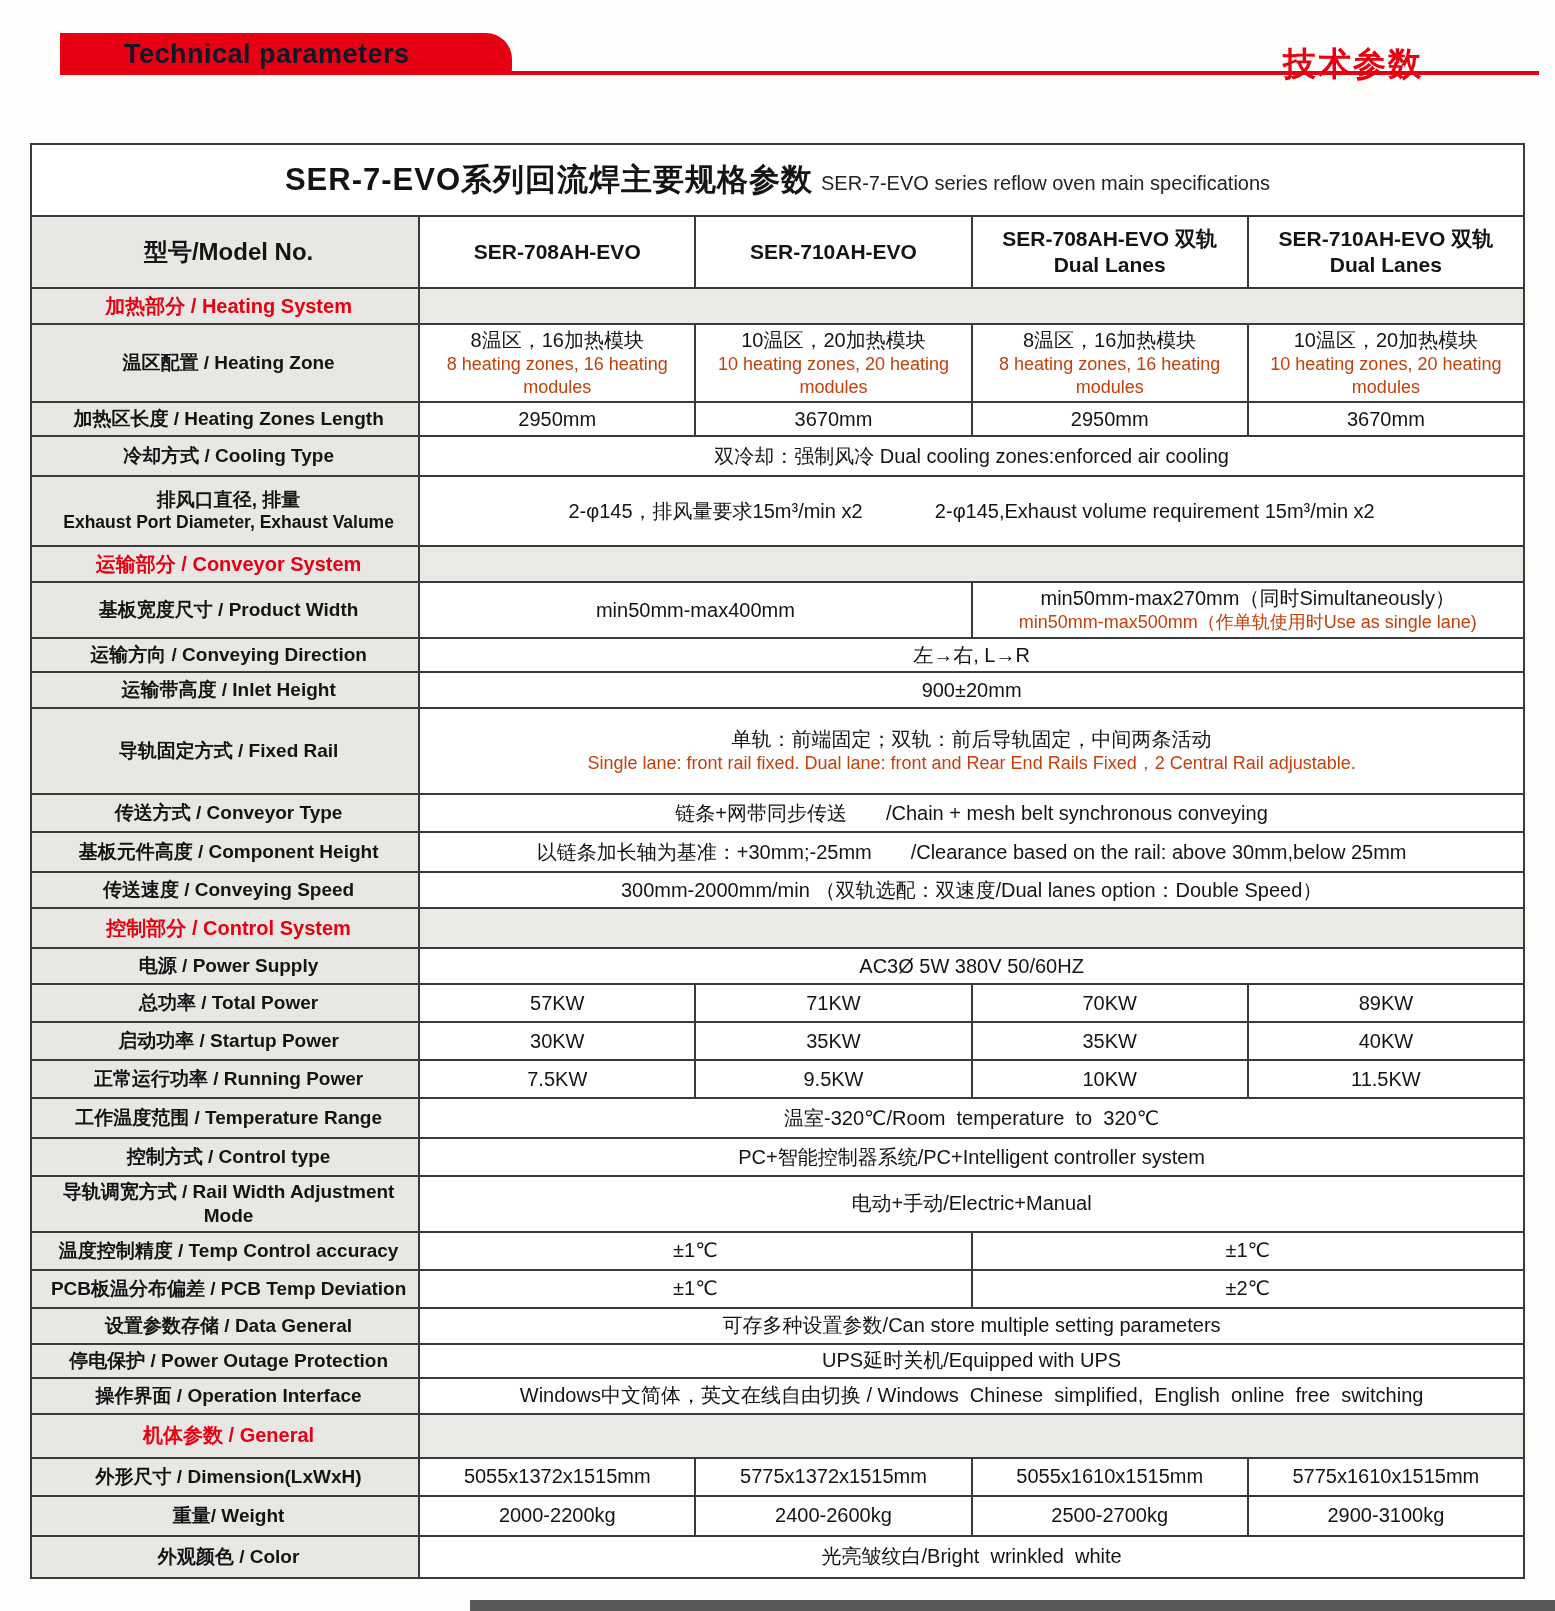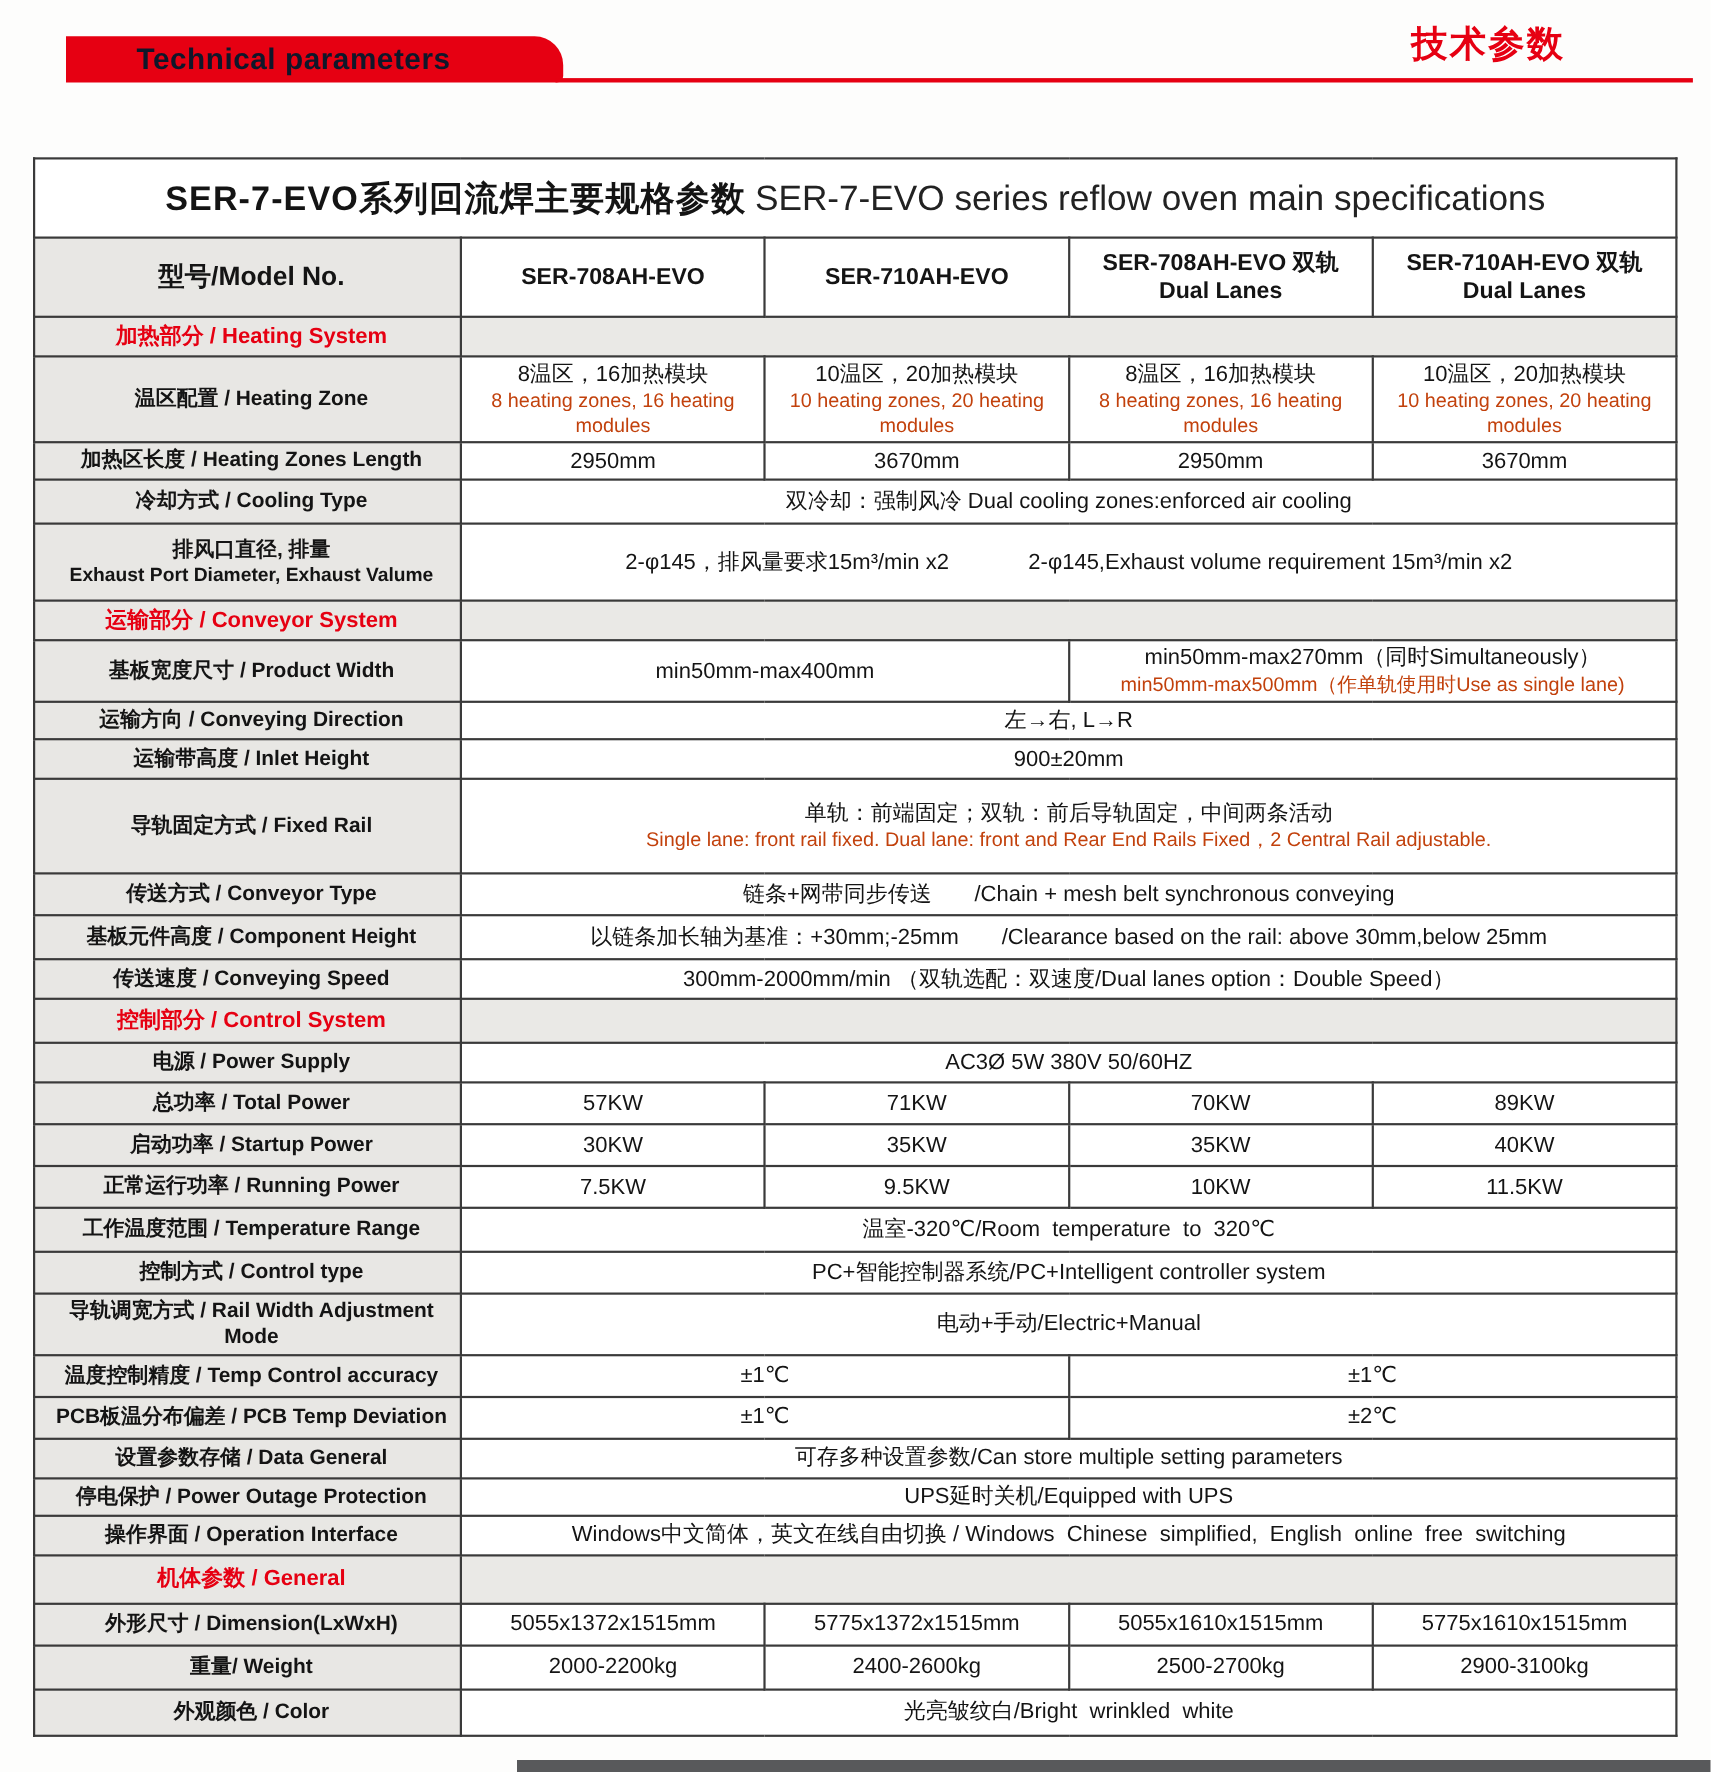--- a/index.html
+++ b/index.html
@@ -21,39 +21,39 @@
     background:var(--red);border-radius:0 26px 6px 0;
     display:flex;align-items:center;
   }
   .banner .banner-text{
     color:#0f172a;font-weight:bold;font-size:27px;padding-left:64px;letter-spacing:.5px;
   }
   .top-line{
     position:absolute;left:505px;top:71px;right:16px;height:4px;background:var(--red);
   }
   .page-title-cn{
-    position:absolute;top:18px;right:132px;font-size:33px;font-weight:bold;color:var(--red);
+    position:absolute;top:42px;right:132px;font-size:33px;font-weight:bold;color:var(--red);
     letter-spacing:2px;
     margin-left:33px;
   }
   
   table.spec{
     position:absolute;left:30px;top:143px;width:1495px;
     border-collapse:collapse;table-layout:fixed;background:#fff;
   }
   col.c0{width:26%;}
   col.cd{width:18.5%;}
   td{
     border:2px solid var(--border);
     text-align:center;vertical-align:middle;
     font-size:20px;padding:3px 6px;line-height:1.25;
   }
   tr.title-row td{height:64px;}
   .t-cn{font-size:31px;font-weight:bold;letter-spacing:1px;}
-  .t-en{font-size:32px;font-weight:500;color:#222;margin-left:8px;}
+  .t-en{font-size:20px;font-weight:500;color:#222;margin-left:8px;}
   tr.model-row td{height:64px;font-weight:bold;}
   td.label{
     background:var(--label-bg);text-align:center;padding-left:13px;
     font-weight:600;font-size:19px;
   }
   td.model-label{font-size:24px;font-weight:bold;}
   .m1{font-weight:bold;font-size:21px;}
   td.section-label{color:var(--red);font-weight:bold;font-size:20px;}
   td.section-rest{background:var(--section-bg);}
   td.val .ln1{font-size:20px;white-space:pre-wrap;}

